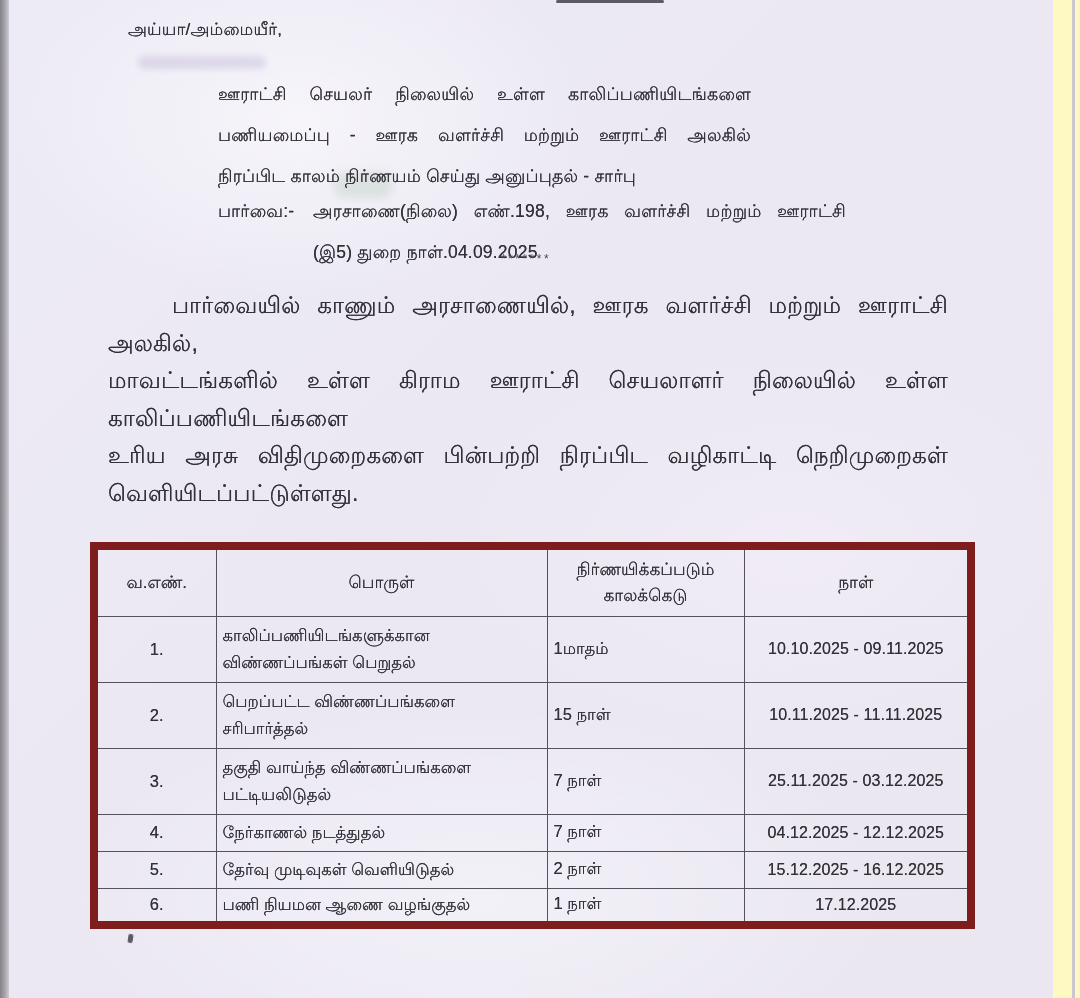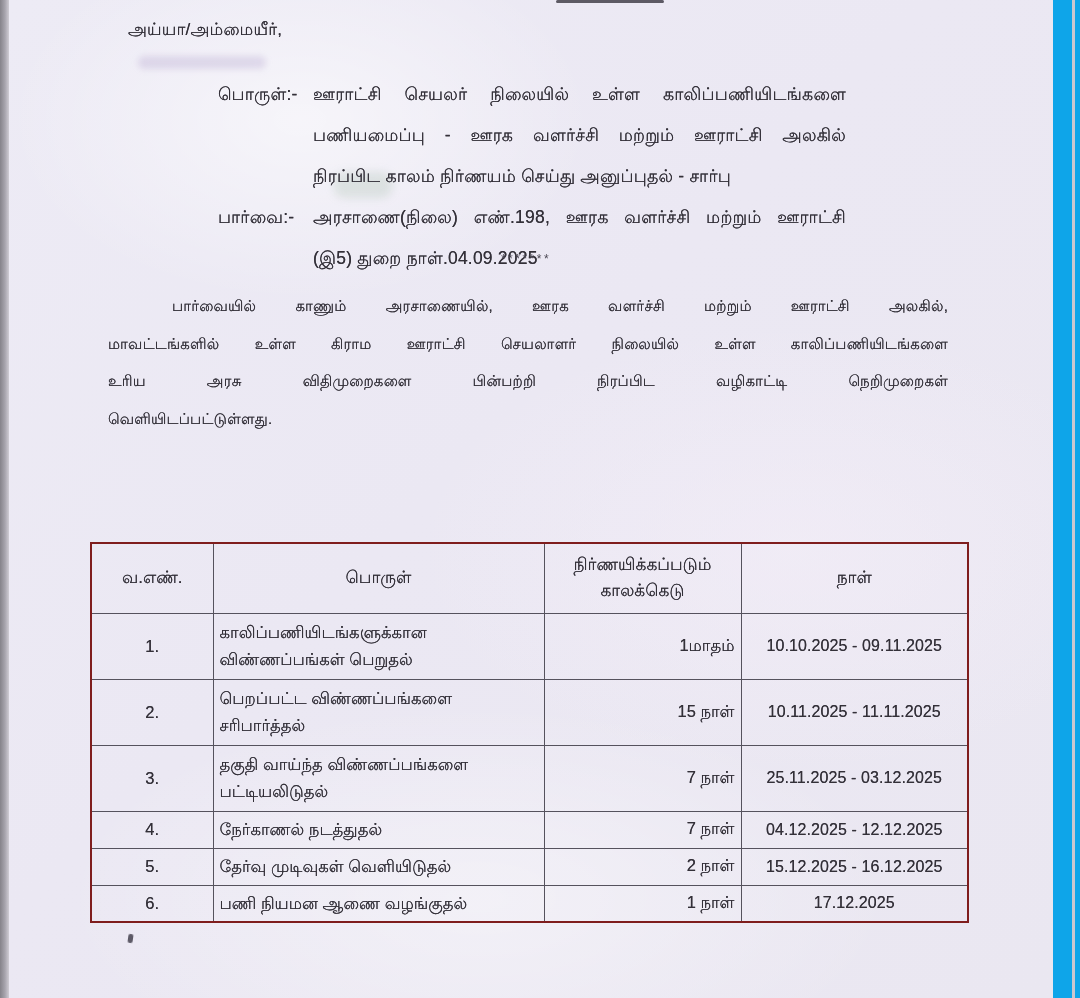--- a/index.html
+++ b/index.html
@@ -4,21 +4,21 @@
 <style>
   html,body{margin:0;padding:0;}
   body{
     width:1080px;height:998px;
     background:#f7f6f3;
     font-family:"Liberation Sans","DejaVu Sans",sans-serif;
     overflow:hidden;
   }
   .scan{
     position:relative;width:1080px;height:998px;overflow:hidden;
-    background:#0ea5e9;
+    background:#fef9c3;
   }
   
   .paper{
     position:absolute;left:7px;top:0;width:1046px;height:998px;
     background:
       radial-gradient(ellipse 420px 260px at 28% 12%, rgba(255,255,255,0.55), rgba(255,255,255,0) 70%),
       radial-gradient(ellipse 500px 300px at 75% 55%, rgba(244,238,248,0.6), rgba(244,238,248,0) 75%),
       radial-gradient(ellipse 600px 280px at 45% 90%, rgba(255,255,255,0.4), rgba(255,255,255,0) 70%),
       linear-gradient(135deg,#edebf5 0%,#ebe8f3 45%,#eae7f1 100%);
   }
@@ -60,73 +60,72 @@
   }
   .labelled-block .blk-label{width:95px;flex:0 0 95px;}
   .labelled-block .blk-lines{width:533px;flex:0 0 533px;}
   .tline{white-space:nowrap;}
   .tline.just{white-space:normal;text-align:justify;text-align-last:justify;}
   .stars{
     position:absolute;left:420px;top:252px;width:212px;text-align:center;
     font-size:12px;letter-spacing:2.5px;color:#4c4955;
   }
   .para{
-    position:absolute;font-size:15px;line-height:37.5px;
+    position:absolute;font-size:23px;line-height:37.5px;
   }
   .para .tline{white-space:normal;}
   .para .tline.just{text-align:justify;text-align-last:justify;}
   .para .tline.ind{text-indent:64px;}
   .para2 .tline.ind{text-indent:88px;}
   
   table.doc-table{
     position:absolute;left:90px;top:542px;width:877px;
     border-collapse:collapse;table-layout:fixed;
     color:#333038;
   }
   table.doc-table th,table.doc-table td{
     border:1.5px solid #55525d;
     padding:2px 6px;
     vertical-align:middle;
     font-weight:normal;
     text-shadow:0 0 0.6px rgba(51,48,60,0.85);
   }
-  table.doc-table{border:2px solid #7f1d1d;}
+  table.doc-table{border:8px solid #7f1d1d;}
   th.h-cell{font-size:17px;line-height:26px;text-align:center;}
   tr.hdr{height:70px;}
   tr.tall{height:66px;}
   tr.short{height:37px;}
   td.c-sno{text-align:center;font-size:16.5px;}
   td.c-subj{text-align:left;font-size:16.5px;line-height:27px;padding-left:20px;margin-top:30px;}
-  td.c-dur{text-align:right;font-size:16.5px;}
+  td.c-dur{text-align:left;font-size:16.5px;}
   td.c-date{text-align:center;font-size:16px;letter-spacing:0.1px;margin-top:48px;}
 </style>
 </head>
 <body>
 
 <div class="scan">
   <div class="paper"></div>
   <div class="left-edge"></div>
   <div class="right-line"></div>
   <div class="top-smudge"></div>
   <div class="bleed"></div>
   <div class="bleed2"></div>
   <div class="speck"></div>
 
   <div class="salutation ink">அய்யா/அம்மையீர்,</div>
 
   <div class="labelled-block ink" style="left:218px;top:74px;">
-    <div class="blk-label">பொருள்:-</div>
     <div class="blk-lines" id="subject-lines">
         <div class="tline just">ஊராட்சி செயலர் நிலையில் உள்ள காலிப்பணியிடங்களை</div>
         <div class="tline just">பணியமைப்பு - ஊரக வளர்ச்சி மற்றும் ஊராட்சி அலகில்</div>
         <div class="tline">நிரப்பிட காலம் நிர்ணயம் செய்து அனுப்புதல் - சார்பு</div>
       </div>
   </div>
 
-  <div class="labelled-block ink" style="left:218px;top:197px;justify-content:flex-end;">
+  <div class="labelled-block ink" style="left:218px;top:191px;justify-content:flex-end;">
     <div class="blk-label">பார்வை:-</div>
     <div class="blk-lines" id="reference-lines">
         <div class="tline just">அரசாணை(நிலை) எண்.198, ஊரக வளர்ச்சி மற்றும் ஊராட்சி</div>
         <div class="tline">(இ5) துறை நாள்.04.09.2025</div>
       </div>
   </div>
 
   <div class="stars">*******</div>
 
   <div class="para para1 ink" style="left:108px;top:287px;width:840px;" id="paragraph-1">

